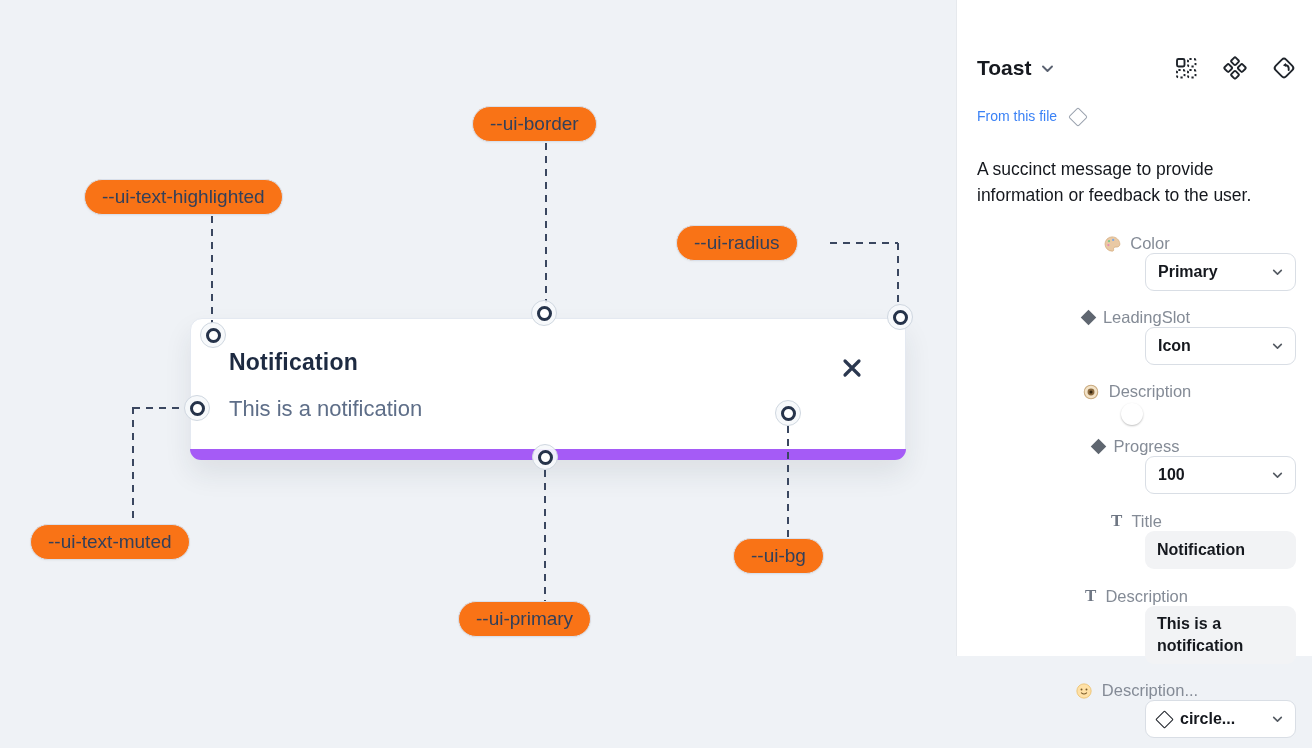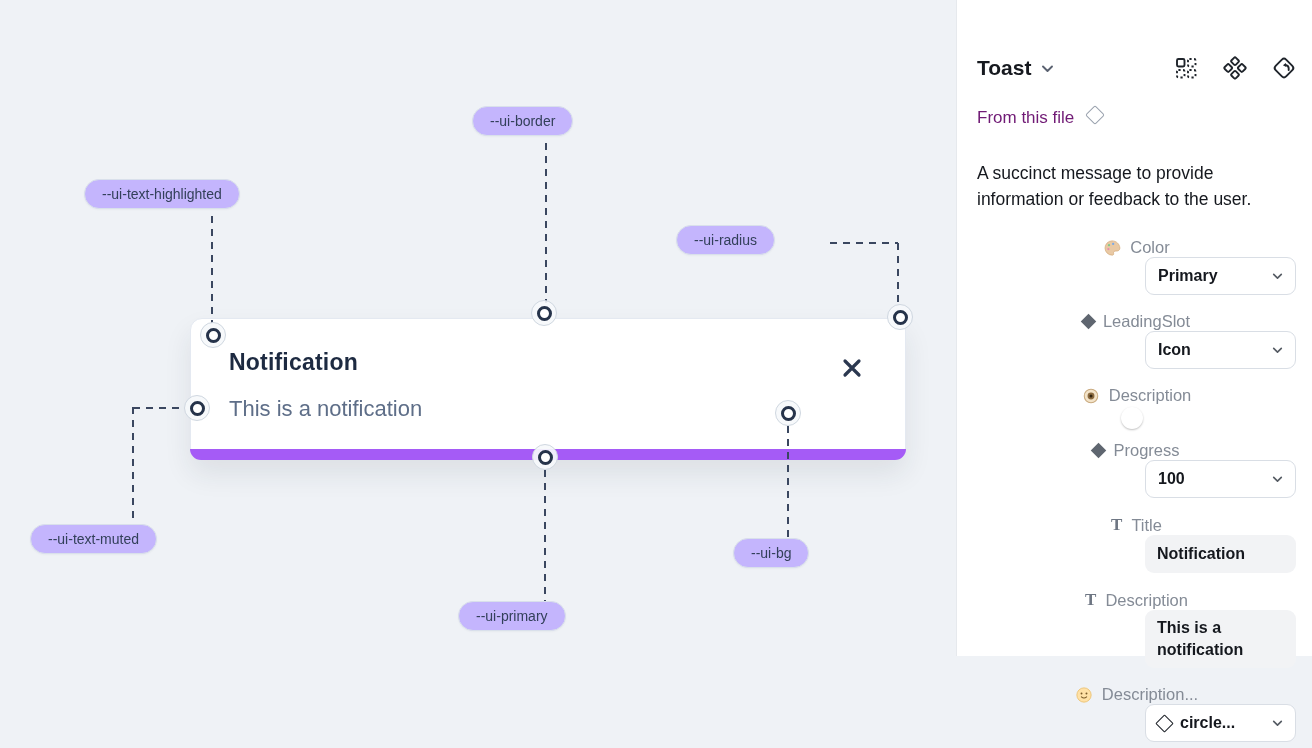--- a/index.html
+++ b/index.html
@@ -22,22 +22,22 @@
     position:absolute; left:38px; top:77px;
     font-size:22px; color:#5e6e88;
   }
   .toast-close { position:absolute; right:42px; top:38px; width:22px; height:22px; cursor:pointer; }
   .toast-bar {
     position:absolute; left:-1px; bottom:-1px; width:calc(100% + 2px); height:11px;
     background:#a55bf6; border-radius:0 0 12px 12px;
   }
 
   .pill {
-    position:absolute; background:#c4b5fd; border:1px solid #d9e0eb; border-radius:18px;
-    padding:6px 17px; font-size:14px; color:#33405a; white-space:nowrap;
+    position:absolute; background:#f97316; border:1px solid #d9e0eb; border-radius:18px;
+    padding:6px 17px; font-size:19px; color:#33405a; white-space:nowrap;
     box-shadow:0 1px 2px rgba(30,41,59,0.04);
   }
 
   .dash-v { position:absolute; width:2px; background:repeating-linear-gradient(180deg,#3a4760 0 7px,transparent 7px 13px); }
   .dash-h { position:absolute; height:2px; background:repeating-linear-gradient(90deg,#3a4760 0 7px,transparent 7px 13px); }
 
   .connector { position:absolute; width:26px; height:26px; border-radius:50%;
     background:rgba(246,248,251,0.92); border:1px solid #cfd7e0;
     display:flex; align-items:center; justify-content:center; }
   .connector .dot { width:15px; height:15px; border-radius:50%; background:#fff; border:3px solid #26334a; }
@@ -46,21 +46,21 @@
   .panel {
     position:absolute; left:956px; top:0; width:356px; height:656px;
     background:#ffffff; border-left:1px solid #e6e9ed; padding:56px 16px 0 20px;
   }
   .panel-header { display:flex; align-items:center; }
   .panel-title { font-size:21px; font-weight:700; color:#16191f; }
   .panel-title-chevron { margin-left:10px; display:flex; }
   .panel-header-icons { margin-left:auto; display:flex; gap:25px; align-items:center; }
   .hicon { width:24px; height:24px; cursor:pointer; }
 
-  .from-file { margin-top:28px; display:flex; align-items:flex-start; font-size:17px; color:#701a75; }
+  .from-file { margin-top:28px; display:flex; align-items:flex-end; font-size:14px; color:#3b82f6; }
   .file-diamond { width:14px; height:14px; border:1.6px solid #9aa2ae; transform:rotate(45deg); margin-left:14px; border-radius:2px; }
 
   .panel-desc { margin-top:32px; font-size:17.5px; line-height:26px; color:#15181e; }
 
   .props { margin-top:26px; }
   .prop-row { display:flex; align-items:center; margin-bottom:17px; min-height:38px;flex-direction:column; }
   .prop-label { display:flex; align-items:center; gap:9px; font-size:16.5px; color:#848b96; }
   .prop-control { margin-left:auto; width:151px; }
 
   .dropdown {

